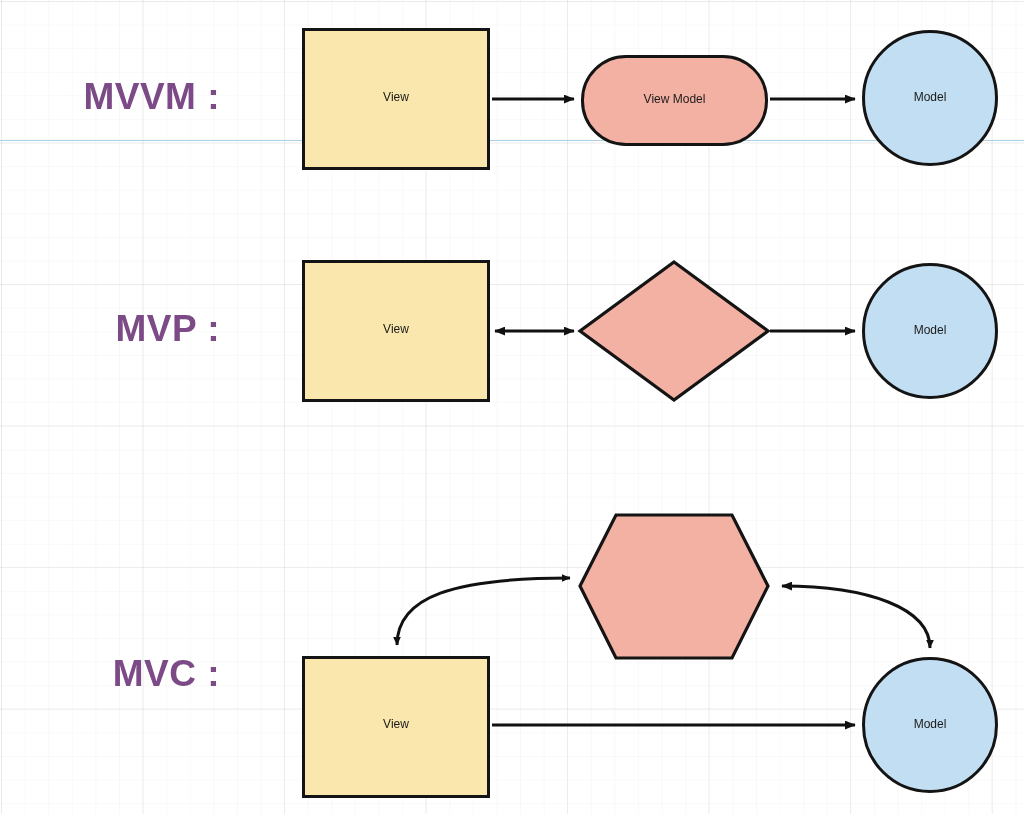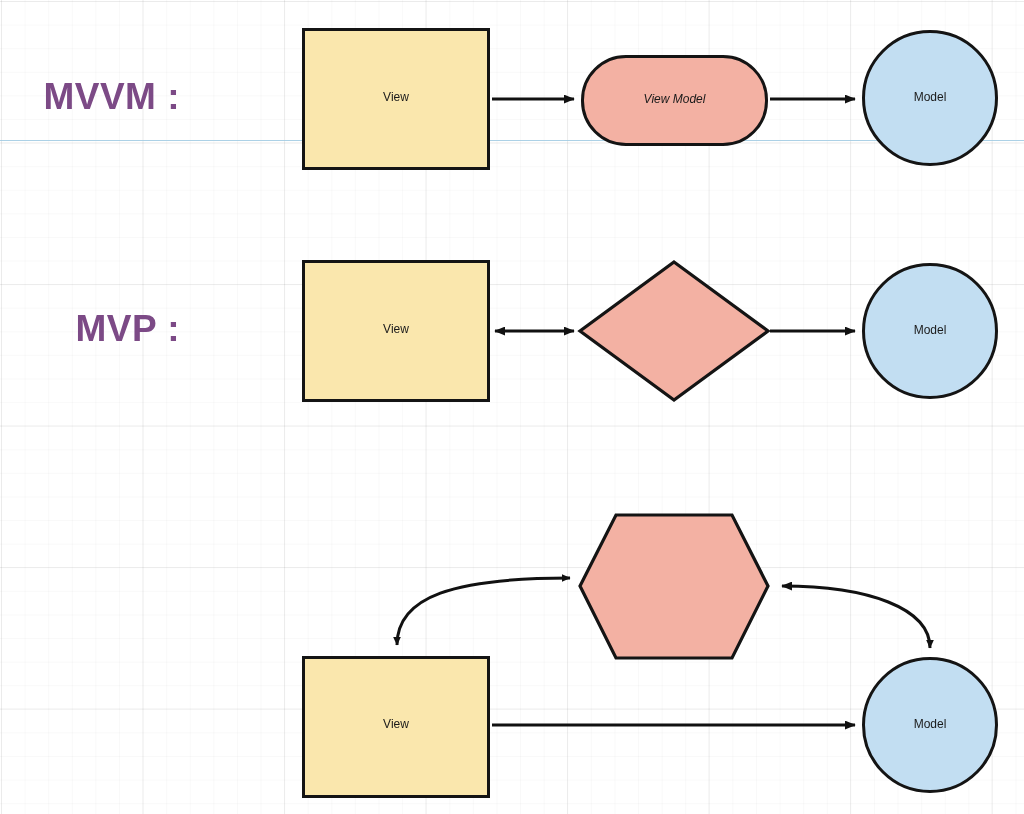--- a/index.html
+++ b/index.html
@@ -37,20 +37,21 @@
   .row-label {
     position: absolute;
     font-family: "Liberation Sans", sans-serif;
     font-weight: bold;
     font-size: 37px;
     color: #7c4a86;
     letter-spacing: 0.5px;
     text-align: right;
     white-space: nowrap;
     line-height: 1;
+    margin-left: 40px;
   }
   .shape-text {
     position: absolute;
     font-family: "Liberation Sans", sans-serif;
     font-size: 12px;
     color: #1a1a1a;
     white-space: nowrap;
     text-align: center;
     line-height: 1;
     pointer-events: none;
@@ -80,26 +81,27 @@
 </style>
 </head>
 <body>
 
 <div id="canvas">
 
   <div class="guide-line" style="top:140px;"></div>
 
   <div class="row-label" style="left:0px; top:78px; width:180px;">MVVM :</div>
   <div class="row-label" style="left:0px; top:310px; width:180px;">MVP :</div>
+  <div class="row-label" style="left:0px; top:655px; width:180px;">MVC :</div>
 
   <div class="node node-rect" style="left:302px; top:28px; width:188px; height:142px; background:#fae7ad;"></div>
   <div class="shape-text" style="left:302px; top:91px; width:188px;">View</div>
 
   <div class="node node-stadium" style="left:581px; top:55px; width:187px; height:91px; background:#f3b1a3; border-radius:45px;"></div>
-  <div class="shape-text" style="left:581px; top:93px; width:187px;font-style:italic;">View Model</div>
+  <div class="shape-text" style="left:581px; top:93px; width:187px;">View Model</div>
 
   <div class="node node-circle" style="left:862px; top:30px; width:136px; height:136px; background:#c2def2;"></div>
   <div class="shape-text" style="left:862px; top:91px; width:136px;">Model</div>
 
   <div class="node node-rect" style="left:302px; top:260px; width:188px; height:142px; background:#fae7ad;"></div>
   <div class="shape-text" style="left:302px; top:323px; width:188px;">View</div>
 
   <div class="shape-text" style="left:580px; top:324px; width:188px;">Presenter</div>
 
   <div class="node node-circle" style="left:862px; top:263px; width:136px; height:136px; background:#c2def2;"></div>

